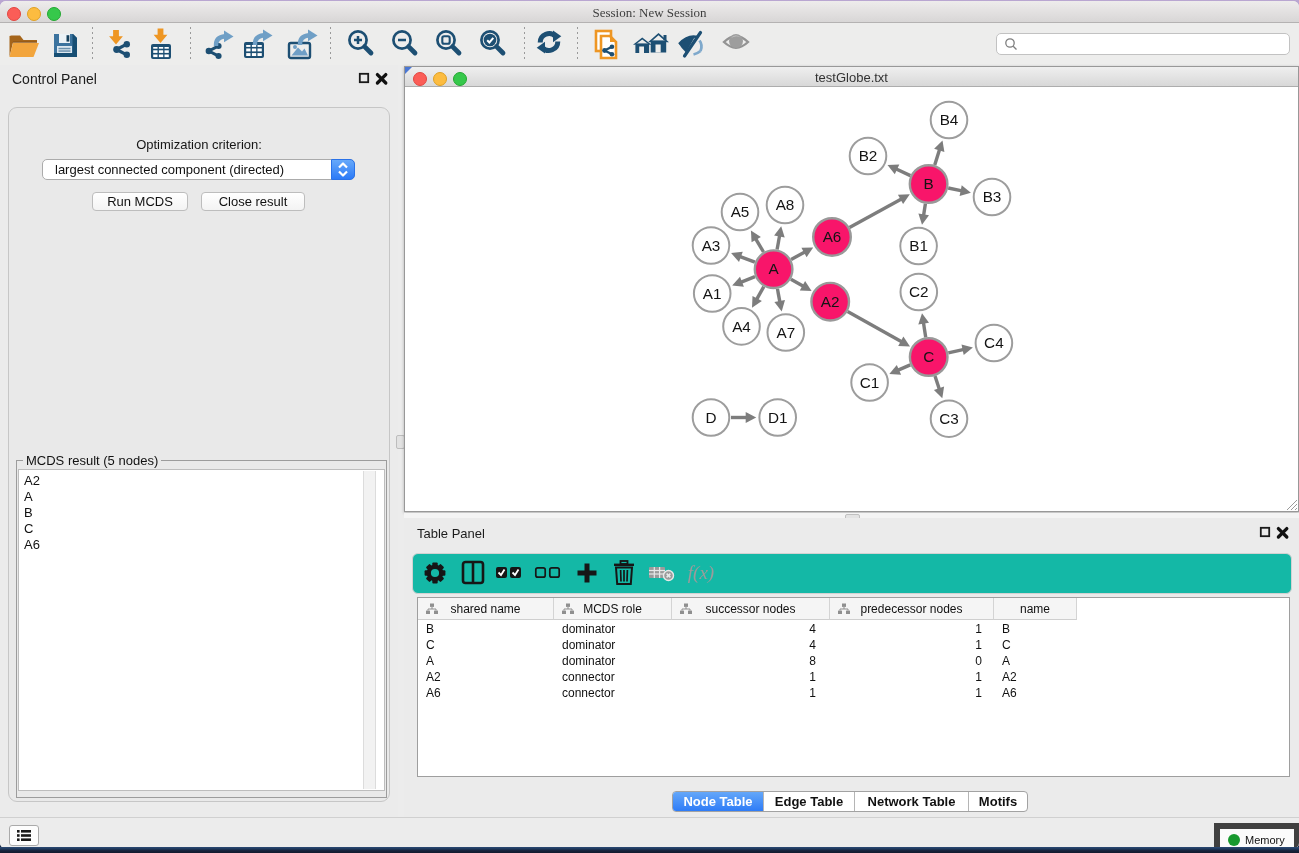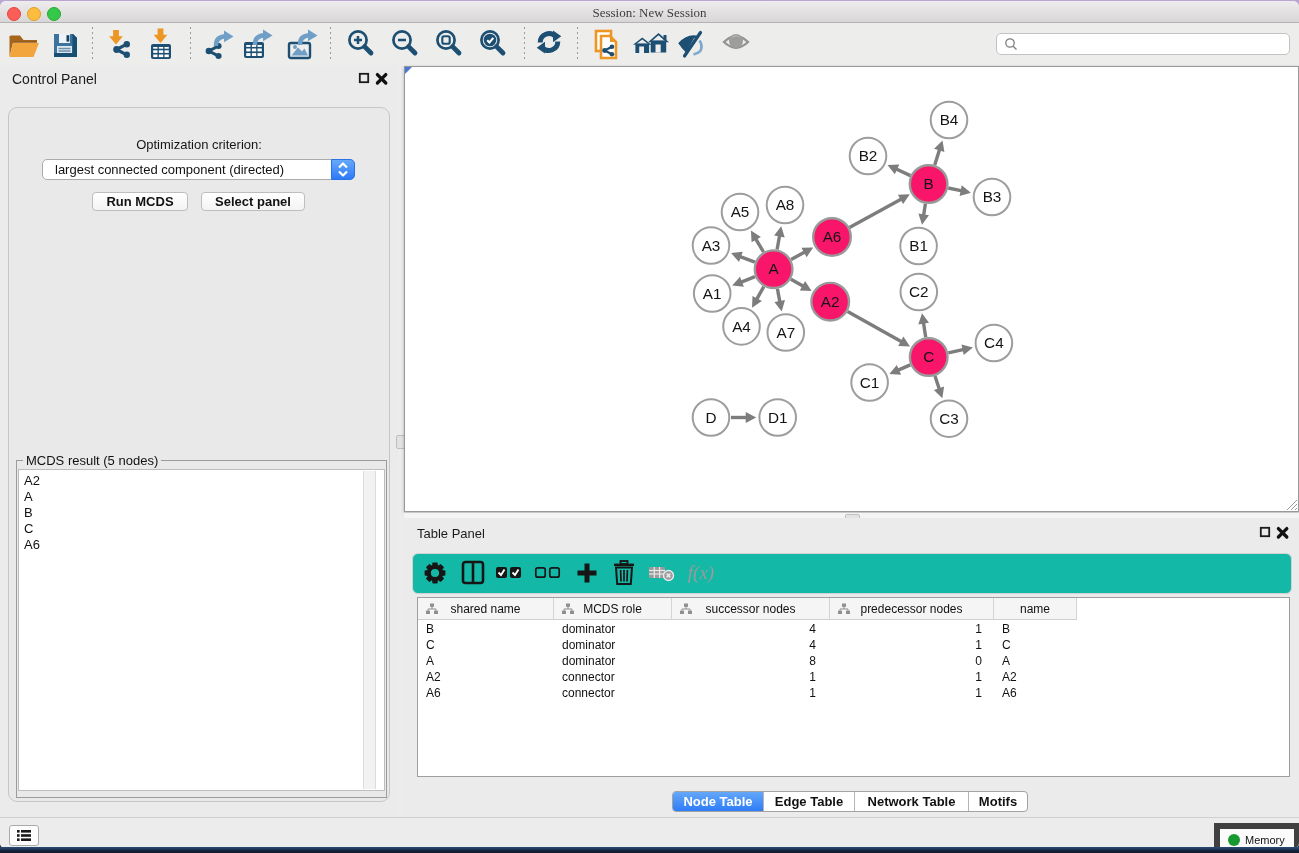--- a/index.html
+++ b/index.html
@@ -40,21 +40,21 @@
 .seg div.sel{background:linear-gradient(180deg,#64a7f9,#2e7cf7);color:#fff;}
 #cpTabs{left:77px;top:31px;width:242px;}
 #optLabel{left:0;top:72px;width:398px;text-align:center;font-size:13px;color:#161616;}
 #dropdown{left:42px;top:94px;width:311px;height:19px;background:#fff;
   border:1px solid #ababab;border-radius:5px;font-size:13px;color:#111;}
 #dropdown span{position:absolute;left:12px;top:2px;}
 #ddStep{position:absolute;right:-1px;top:-1px;width:22px;height:19px;border-radius:0 5px 5px 0;
   background:linear-gradient(180deg,#66a9fa,#2c7af7);border:1px solid #2a72e8;}
 .btn{position:absolute;height:17px;background:linear-gradient(180deg,#ffffff,#f3f3f3);
   border:1px solid #bdbdbd;border-radius:4px;font-size:13px;color:#111;
-  display:flex;align-items:center;justify-content:center;font-weight:bold;}
+  display:flex;align-items:center;justify-content:center;}
 #btnRun{left:92px;top:127px;width:94px;}
 #btnClose{left:201px;top:127px;width:102px;}
 #fieldset{left:16px;top:395px;width:369px;height:336px;border:1px solid #9c9c9c;}
 #legend{position:absolute;left:6px;top:-8px;background:#e9e9e9;padding:0 3px;
   font-size:13px;color:#111;}
 #listbox{position:absolute;left:1px;top:8px;width:365px;height:320px;background:#fff;
   border:1px solid #bdbdbd;font-size:13px;color:#111;}
 #listbox .it{padding-left:5px;height:16px;line-height:16px;}
 #lbScroll{position:absolute;right:8px;top:1px;width:11px;height:318px;background:#f2f2f2;
   border-left:1px solid #dcdcdc;border-right:1px solid #dcdcdc;}
@@ -262,38 +262,44 @@
     <div class="abs" id="dropdown">
         <span>largest connected component (directed)</span>
       <div id="ddStep">
           <svg width="22" height="19" viewBox="0 0 22 19" style="position:absolute;left:0;top:0;">
 <path d="M7 7.5 L11 3.5 L15 7.5" fill="none" stroke="#fff" stroke-width="2.2" stroke-linejoin="round"></path>
 <path d="M7 11.5 L11 15.5 L15 11.5" fill="none" stroke="#fff" stroke-width="2.2" stroke-linejoin="round"></path>
 </svg>
         </div>
     </div>
     <div class="btn" id="btnRun">Run MCDS</div>
-    <div class="btn" id="btnClose">Select panel</div>
+    <div class="btn" id="btnClose">Close result</div>
     <div class="abs" id="fieldset">
       <div id="legend">MCDS result (5 nodes)</div>
       <div id="listbox">
         <div class="it" style="margin-top:3px;">A2</div>
         <div class="it">A</div>
         <div class="it">B</div>
         <div class="it">C</div>
         <div class="it">A6</div>
         <div id="lbScroll"></div>
       </div>
     </div>
   </div>
   <div class="abs" id="vGrip"></div>
   <div class="abs" id="netwin">
     <svg class="abs" style="left:0;top:0;z-index:6;" width="7" height="7">
         <path d="M0 0 L7 0 L0 7 Z" fill="#4a77d4"></path>
       </svg>
+      <div class="abs" id="netTitle">
+      <div class="tl r"></div>
+        <div class="tl y"></div>
+        <div class="tl g"></div>
+      <div class="title">testGlobe.txt</div>
+    </div>
     <svg class="abs" id="graph" width="891" height="424">
         <g stroke="#7d7d7d" stroke-width="3.4">
 <line x1="358.5" y1="166.0" x2="350.4" y2="152.3"></line>
 <line x1="372.1" y1="163.5" x2="374.7" y2="149.0"></line>
 <line x1="349.9" y1="176.1" x2="334.5" y2="170.3"></line>
 <line x1="350.0" y1="190.6" x2="335.6" y2="196.3"></line>
 <line x1="358.8" y1="200.6" x2="351.4" y2="213.8"></line>
 <line x1="372.4" y1="202.8" x2="375.0" y2="216.6"></line>
 <line x1="386.1" y1="173.5" x2="400.3" y2="165.7"></line>
 <line x1="385.9" y1="193.2" x2="398.8" y2="200.5"></line>

